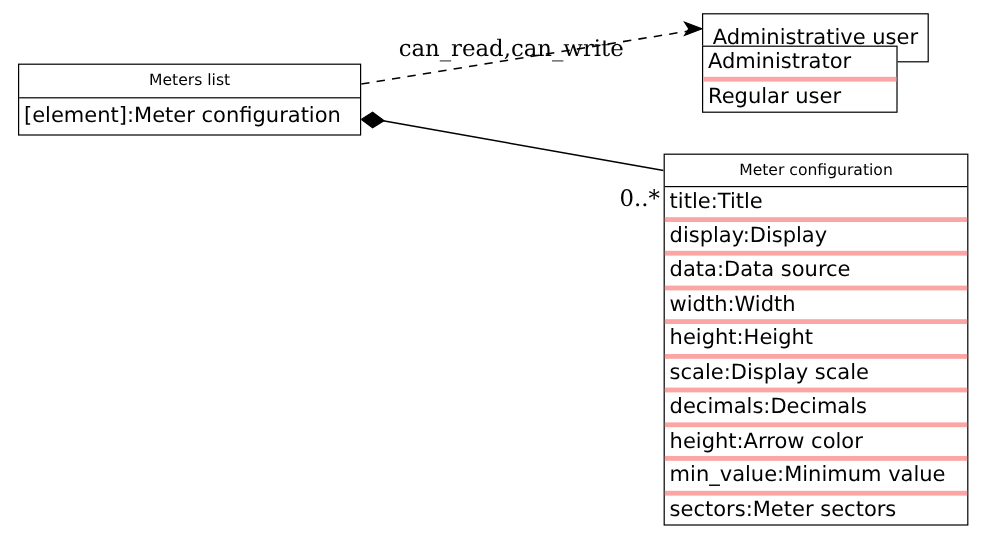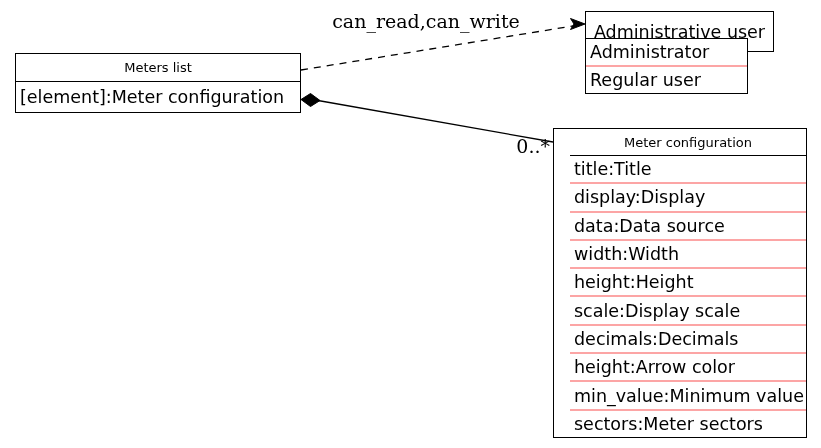--- a/index.html
+++ b/index.html
@@ -56,21 +56,21 @@
     box-sizing: border-box;
     flex: 1;
     display: flex;
     align-items: center;
     padding-left: 4px;
     font-size: 17.5px;
     white-space: nowrap;
     overflow: hidden;
   }
   .node .row + .row, .rows-box .row + .row {
-    border-top: 2px solid #fca5a5;
+    border-top: 4px solid #fca5a5;
   }
   #meters-list { left: 15px; top: 53px; width: 286px; height: 60px; }
   #meters-list .hdr { height: 28px; }
 
   .hdr-box {
     position: absolute;
     box-sizing: border-box;
     border: 1px solid #000000;
     background: #ffffff;
     display: flex;
@@ -84,29 +84,30 @@
   .rows-box {
     position: absolute;
     box-sizing: border-box;
     border: 1px solid #000000;
     background: #ffffff;
     display: flex;
     flex-direction: column;
   }
   #admin-rows { left: 585px; top: 38px; width: 163px; height: 56px; }
 
-  #meter-config { left: 553px; top: 128px; width: 254px; height: 310px; padding-left: 16px; }
+  #meter-config { left: 553px; top: 128px; width: 254px; height: 310px; }
   #meter-config .hdr { height: 27px; }
 
   .edge-label {
     position: absolute;
     font-family: "DejaVu Serif", serif;
     font-size: 19px;
     white-space: nowrap;
     line-height: 22px;
+    margin-top: 20px;
   }
   #lbl-perms { left: 330px; top: 10px; width: 192px; text-align: center; }
   #lbl-mult  { left: 506px; top: 135px; width: 44px; text-align: right; }
 </style>
 </head>
 <body>
 
 <div class="canvas">
 
   <svg class="edges" width="821" height="448" viewBox="0 0 821 448">

